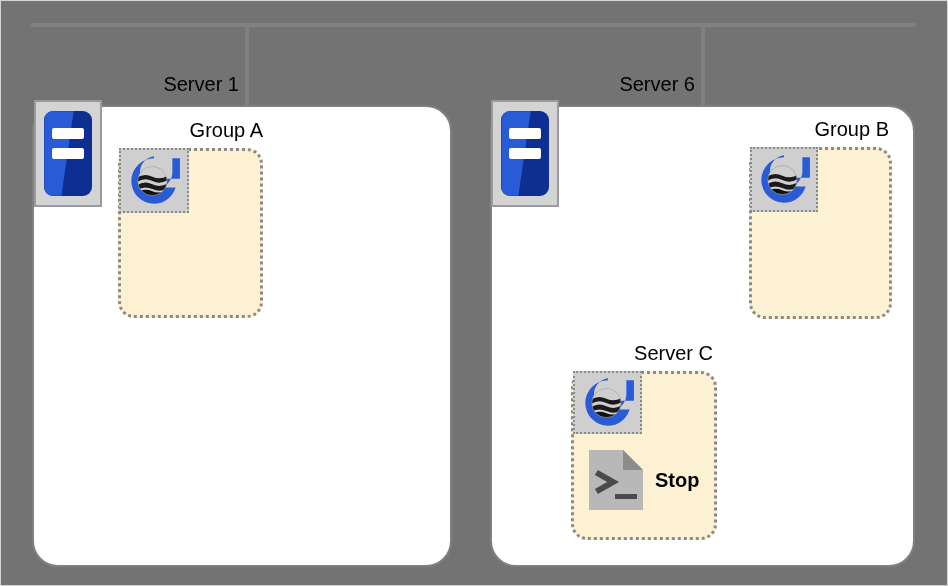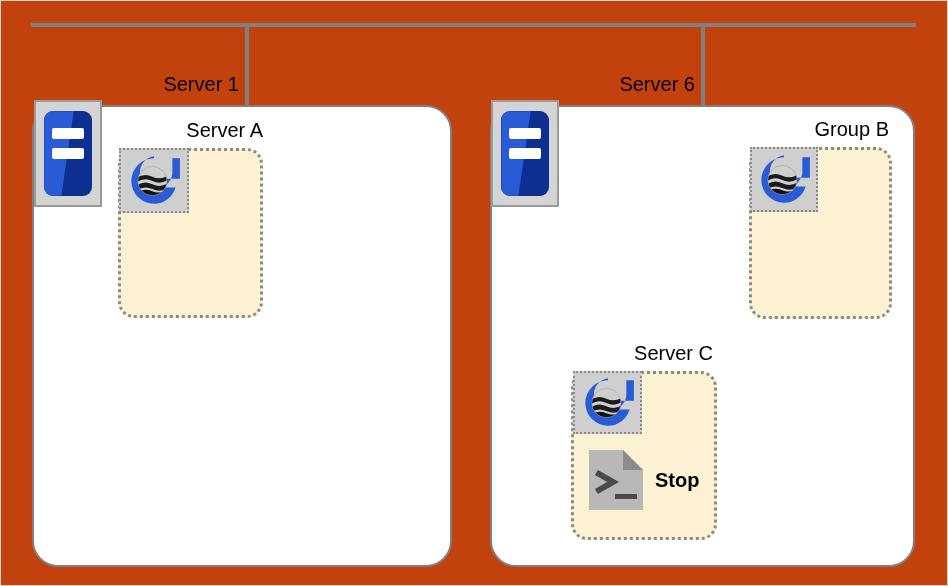--- a/index.html
+++ b/index.html
@@ -8,21 +8,21 @@
     background: #ffffff;
   }
   body {
     font-family: "Liberation Sans", sans-serif;
   }
 
   #canvas {
     position: relative;
     width: 948px;
     height: 586px;
-    background: #c2410c;
+    background: #737373;
     box-sizing: border-box;
     border: 1px solid #d5d5d5;
     overflow: hidden;
   }
 
   
   .h-line {
     position: absolute;
     background: #808080;
   }
@@ -147,21 +147,21 @@
 
   <div class="server-box" style="left:31px; top:104px; width:420px; height:462px;"></div>
 
   <div class="server-icon" style="left:33px; top:99px; width:68px; height:107px;">
     <div class="body">
       <div class="bar b1"></div>
       <div class="bar b2"></div>
     </div>
   </div>
 
-  <div class="group-label" style="left:80px; top:118px; width:182px;">Server A</div>
+  <div class="group-label" style="left:80px; top:118px; width:182px;">Group A</div>
 
   <div class="group-box" style="left:117px; top:147px; width:145px; height:170px;"></div>
 
   <div class="gf-icon" style="left:118px; top:147px; width:70px; height:65px;">
     <svg width="54" height="54" viewBox="0 0 100 100" aria-hidden="true">
       <defs>
         <clipPath id="sphA">
             <circle cx="47" cy="50" r="27"></circle>
           </clipPath>
       </defs>

